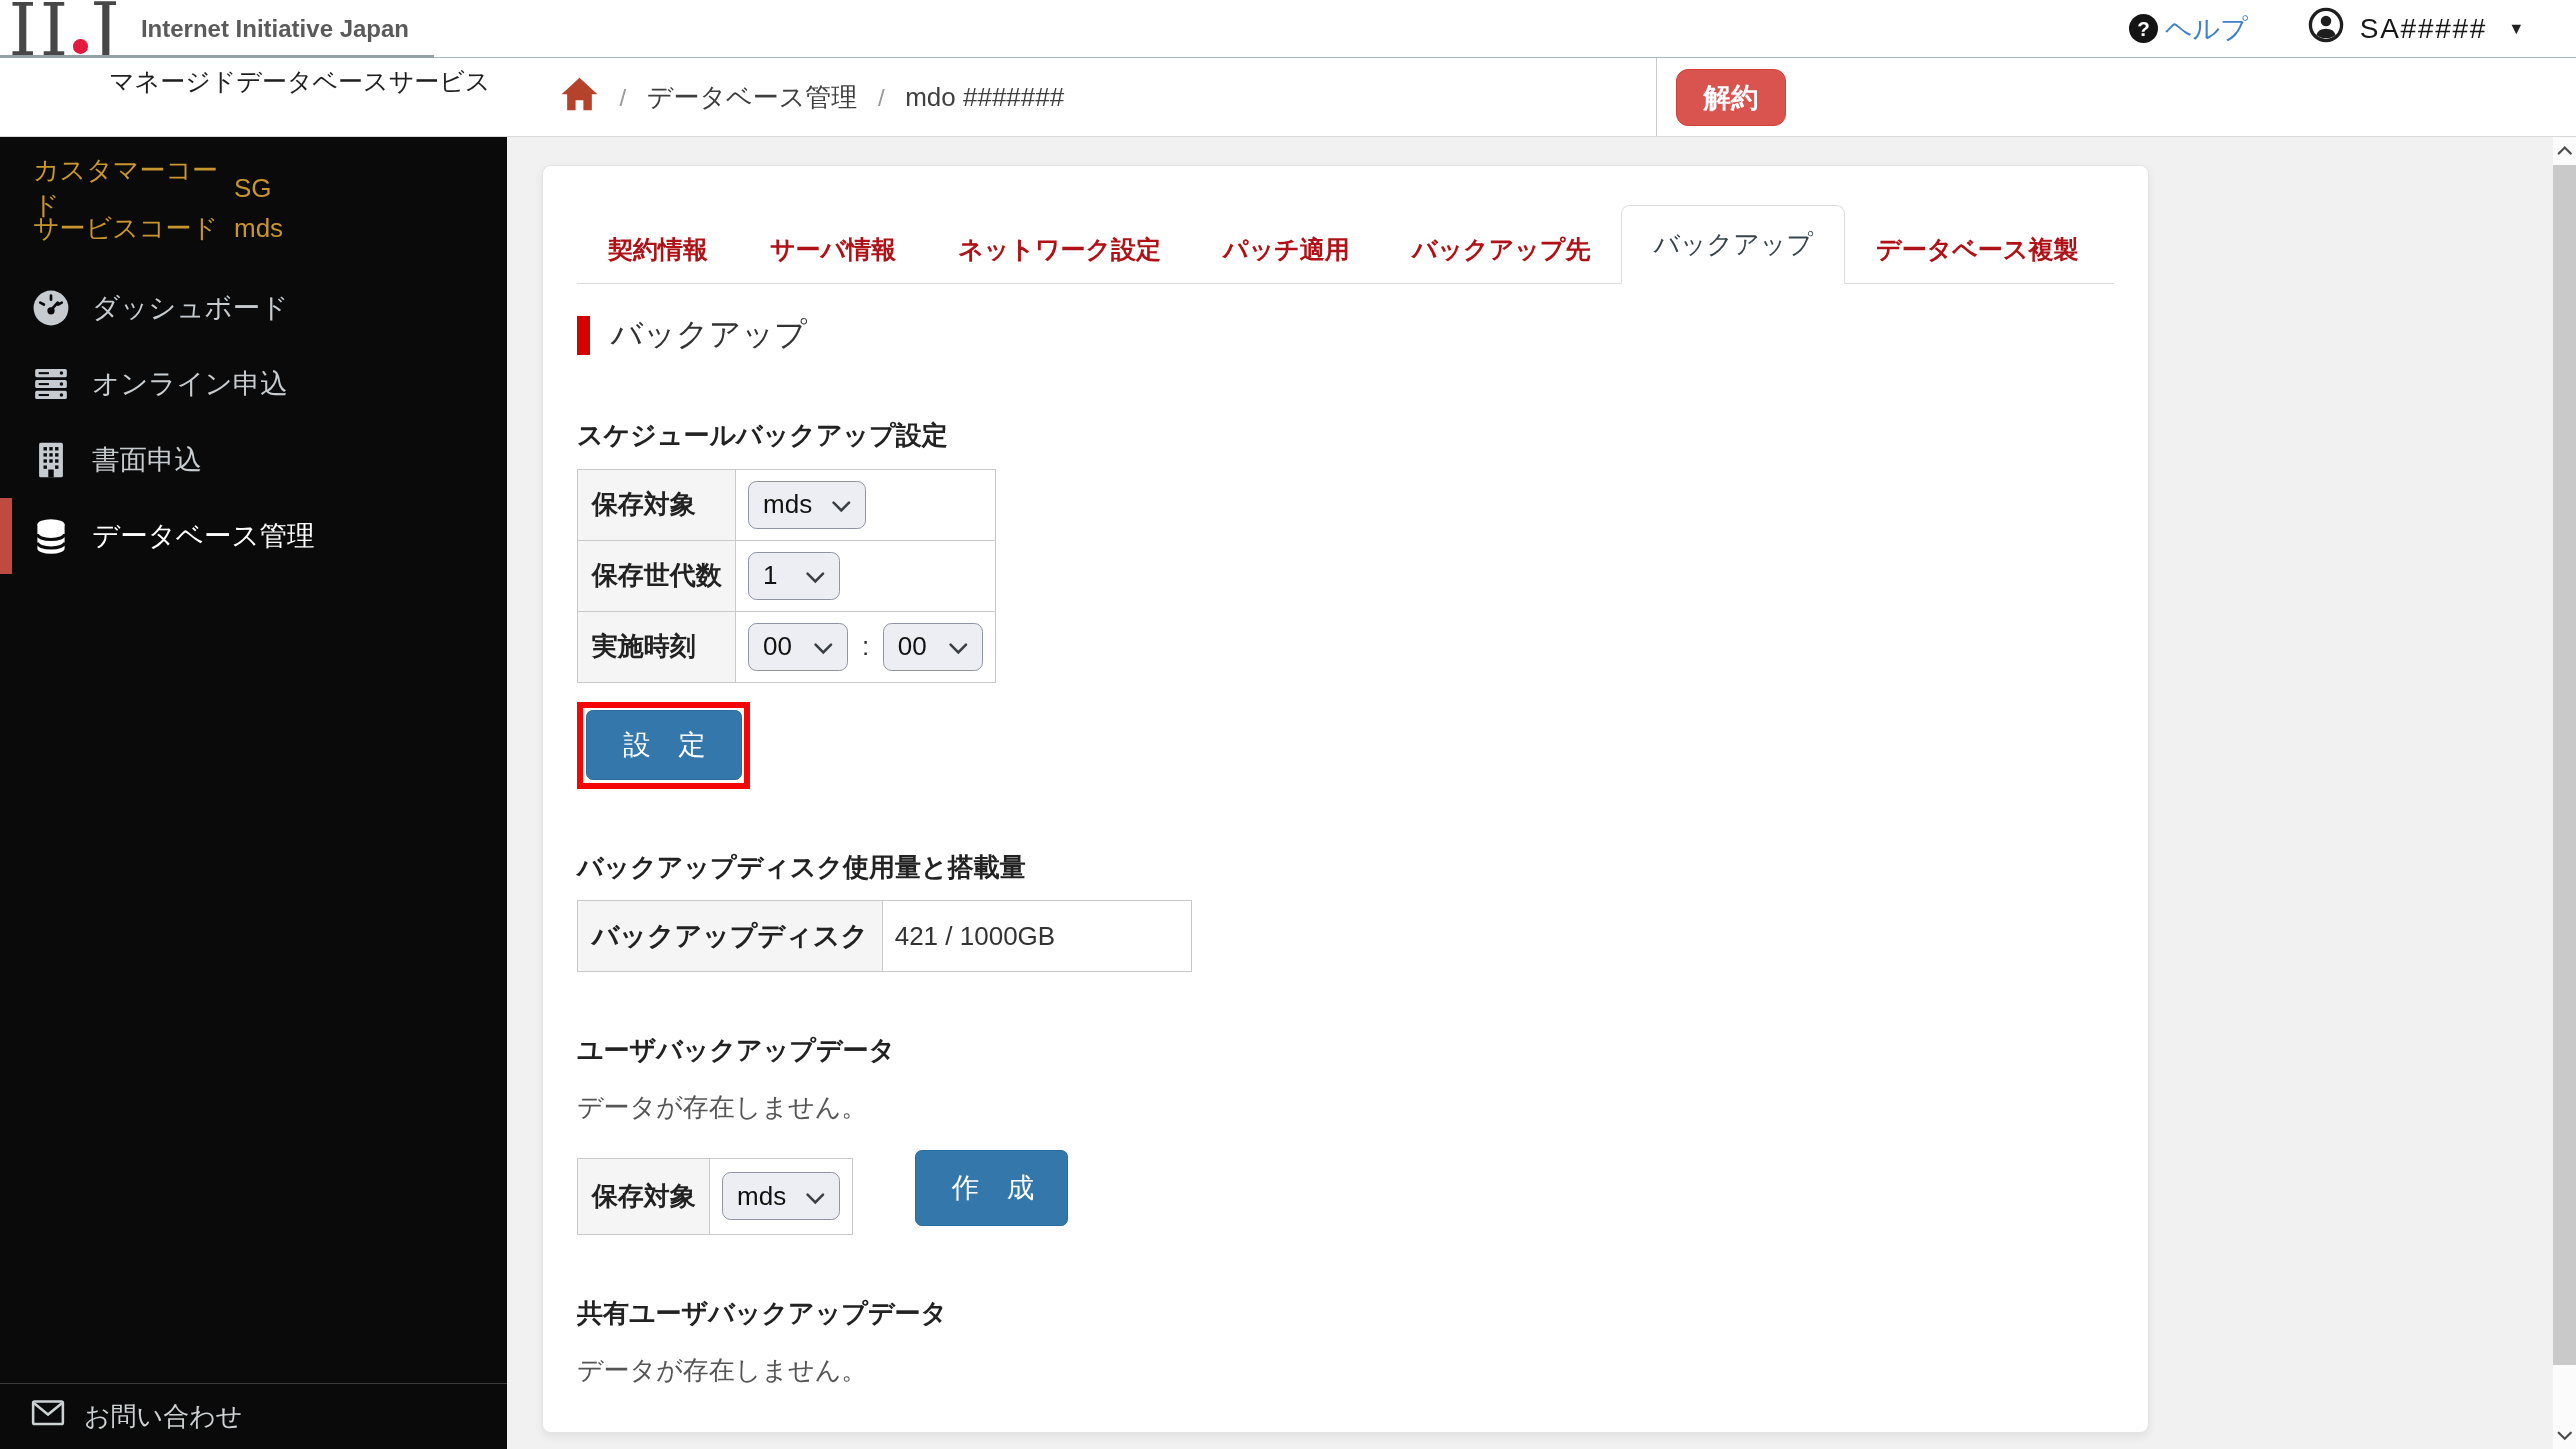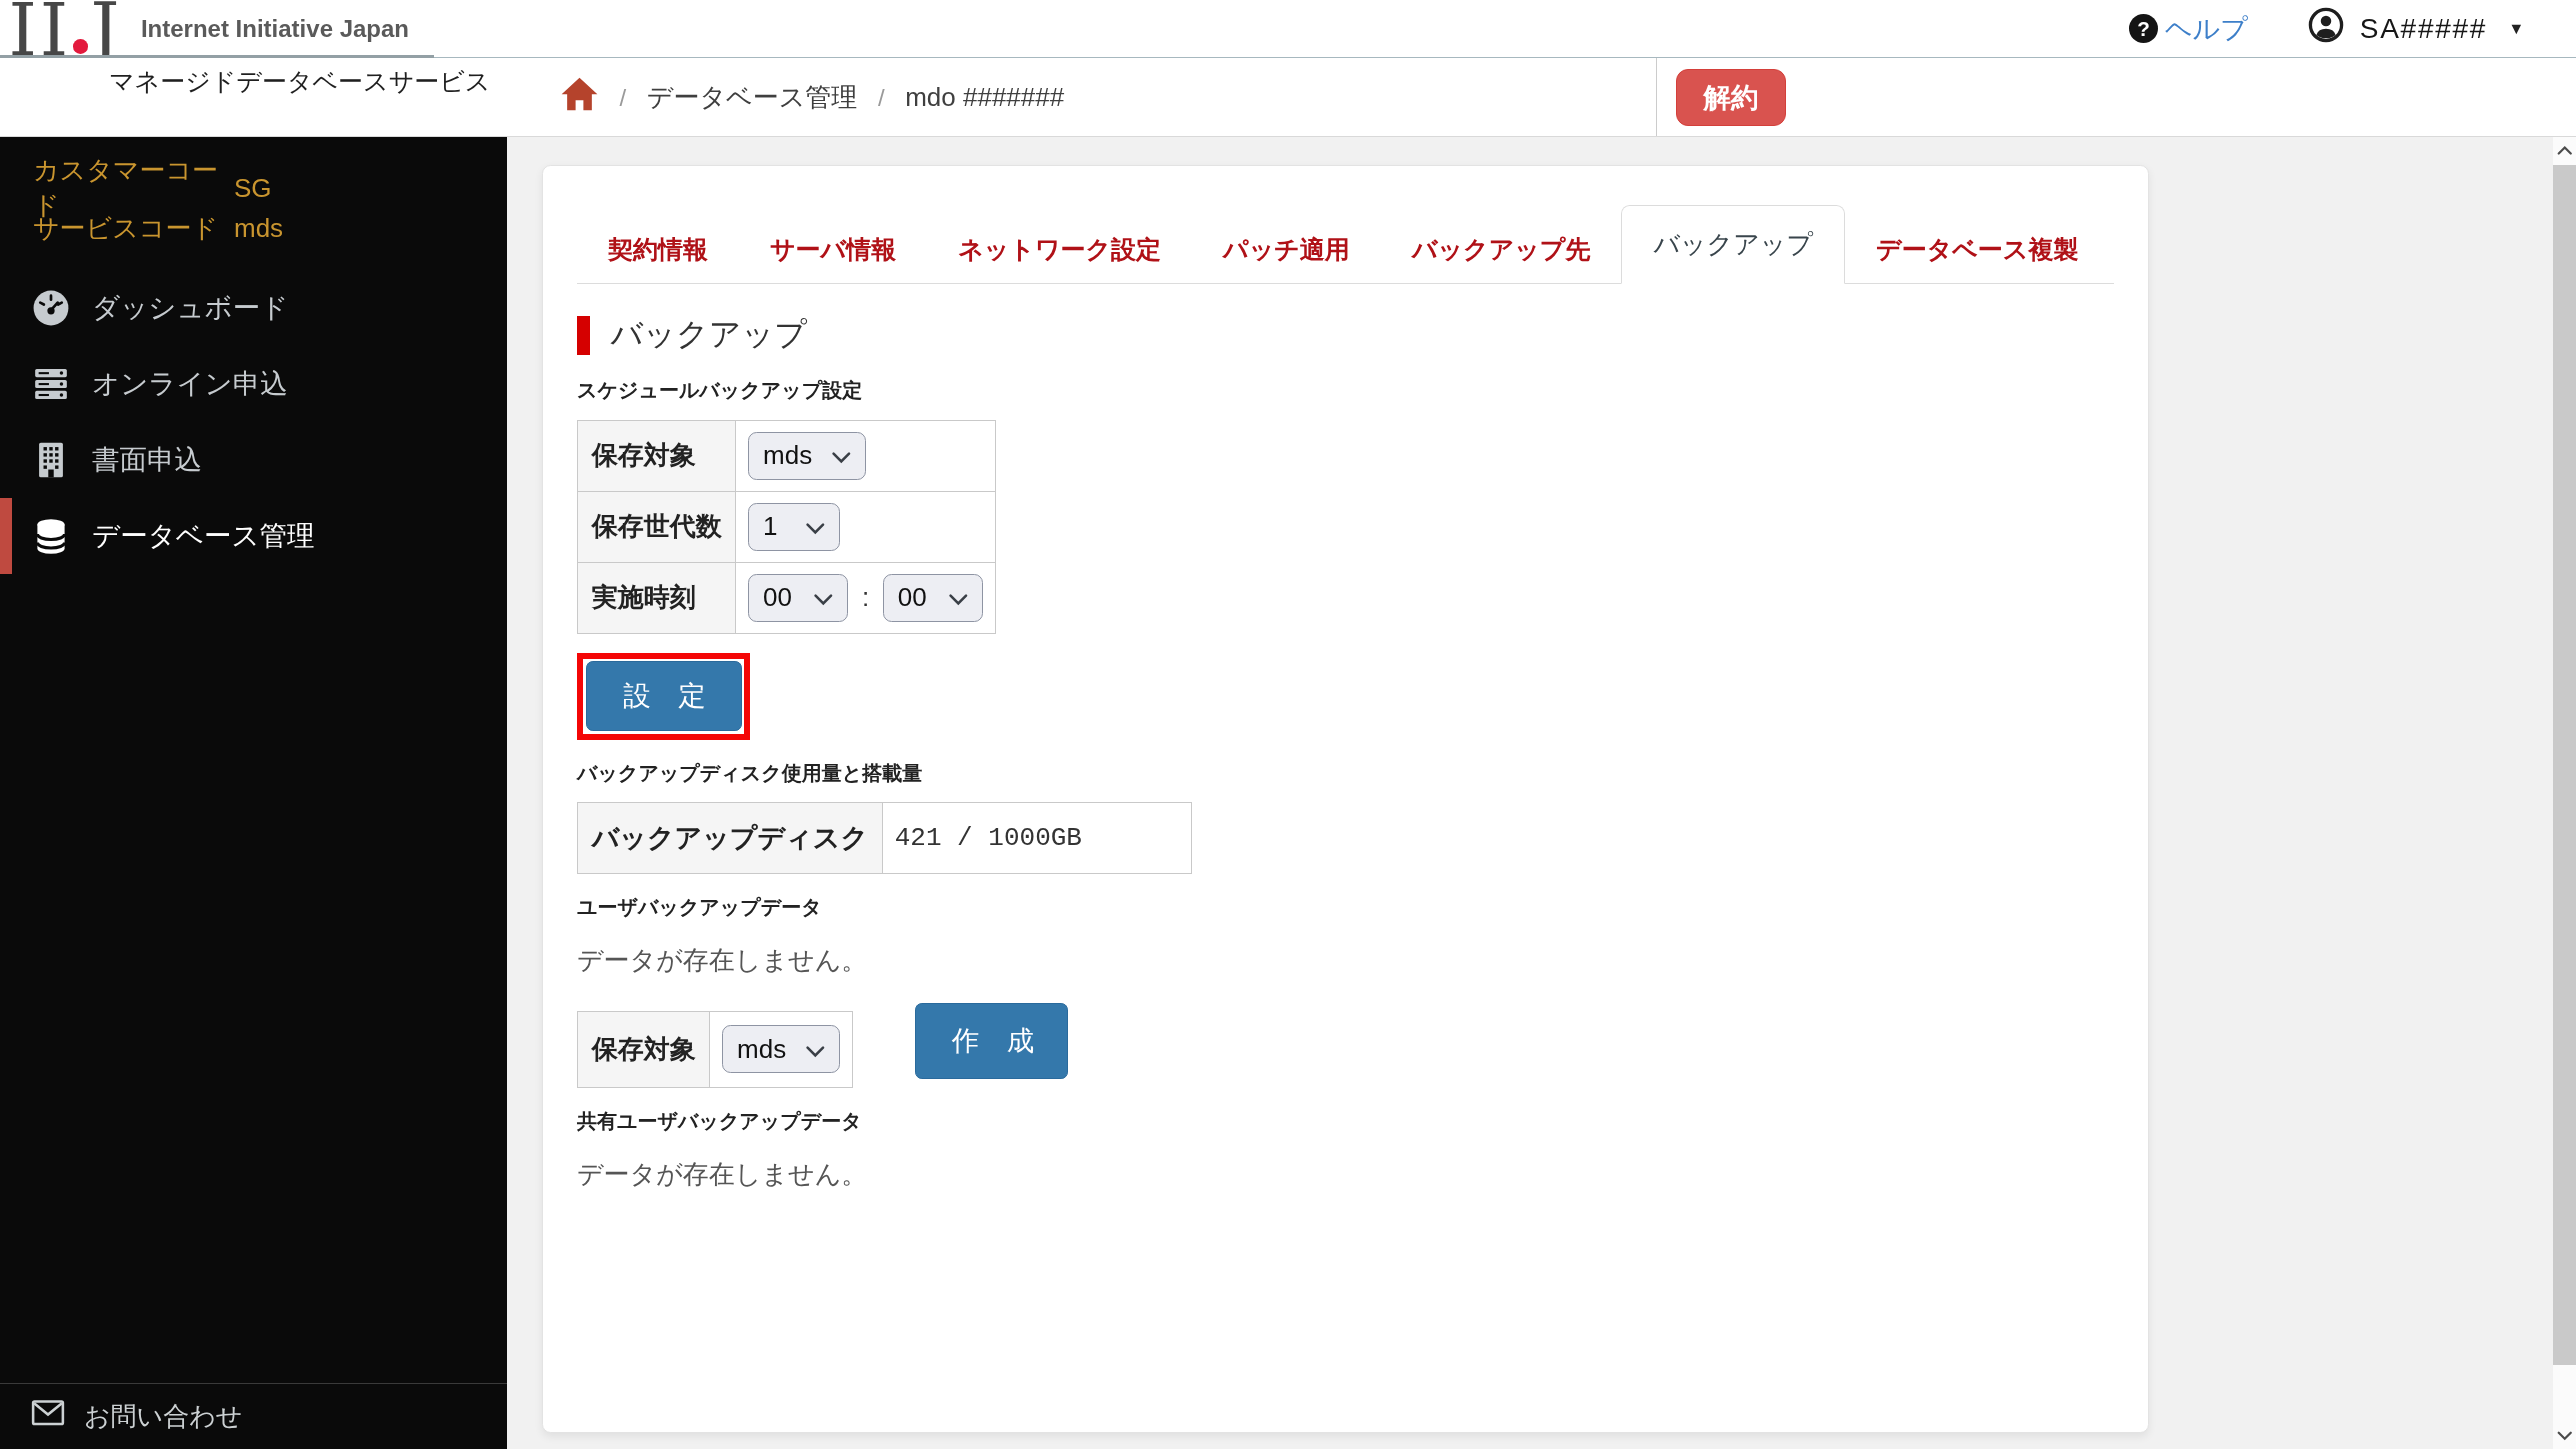--- a/index.html
+++ b/index.html
@@ -65,29 +65,29 @@
     box-sizing:border-box; padding:0 34px;
   }
   .tabbar { margin-top:41px; display:flex; align-items:flex-end; border-bottom:0.9px solid #dcdcdc; height:76px; }
   .tab { padding:0 31px; height:67px; display:flex; align-items:center; font-size:25px; font-weight:bold;
          color:#b01117; cursor:pointer; white-space:nowrap; }
   .tab.active { height:77px; background:#fff; border:0.9px solid #dcdcdc; border-bottom:0.9px solid #fff;
                 border-radius:8.6px 8.6px 0 0; margin-bottom:-0.9px; color:#39454c; font-weight:normal; font-size:26px; }
   .page-title-row { margin-top:29px; display:flex; align-items:center; gap:20.6px; }
   .title-accent { width:13px; height:39px; background:#d50000; }
   .page-title { font-size:32px; color:#333; }
-  .section-heading { margin-top:20px; font-size:20px; font-weight:bold; color:#222; }
+  .section-heading { margin-top:61px; font-size:26px; font-weight:bold; color:#222; }
   table.kv { border-collapse:collapse; margin-top:15.5px; }
   .kv td { border:0.9px solid #c9c9c9; height:71px; box-sizing:border-box; }
   .kv td.k { background:#f5f5f5; font-weight:bold; font-size:26px; padding:0 13.7px; color:#222; }
   .kv td.v { background:#fff; padding:0 12px; }
   .kv1 td.k { min-width:138px; }
   .kv1 td.v { width:228px; }
   .kv2 td.k { min-width:288px; font-size:27px; }
-  .kv2 td.v { width:309px; font-size:26px; color:#333;font-family:Liberation Mono, monospace; }
+  .kv2 td.v { width:309px; font-size:26px; color:#333; }
   .kv3 td { height:76px; }
   .kv3 td.k { min-width:93px; }
   .kv3 td.v { width:139px; }
   .select {
     display:inline-flex; align-items:center; justify-content:space-between; gap:13.7px;
     background:#edeef3; border:1.7px solid #8e94a3; border-radius:8.6px; padding:0 13.7px;
     font-size:26px; color:#111; cursor:pointer; height:48px; box-sizing:border-box;
   }
   .sel-mds { width:118px; } .sel-gen { width:92px; } .sel-time { width:100px; }
   .time-row { display:flex; align-items:center; gap:13.7px; }

